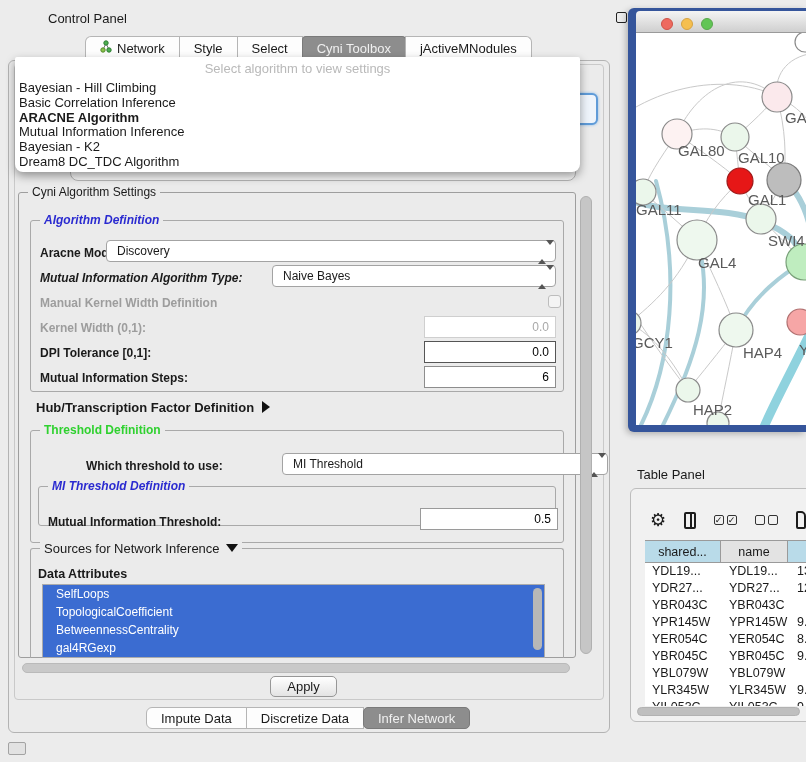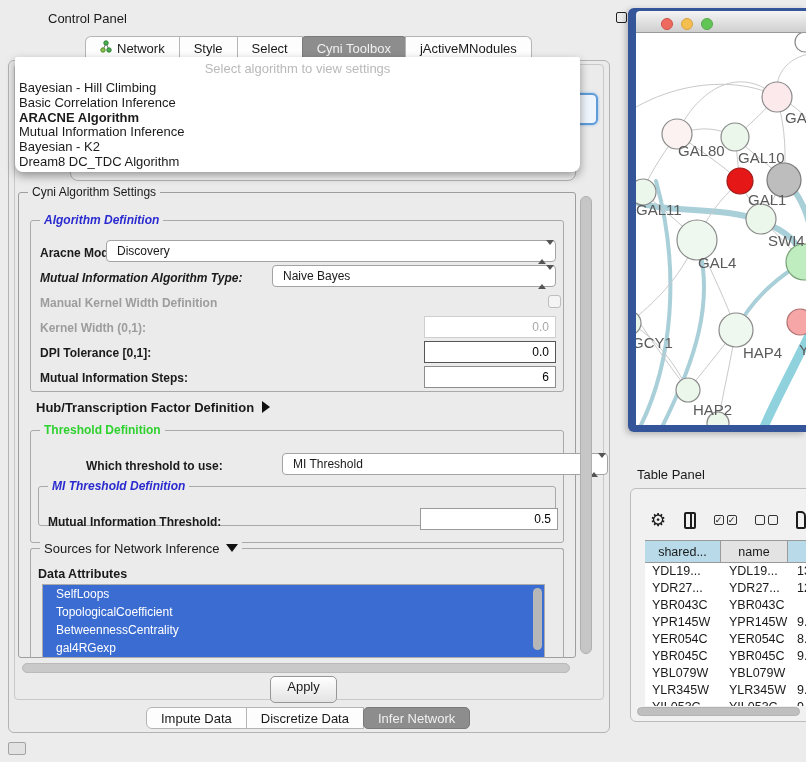--- a/index.html
+++ b/index.html
@@ -61,21 +61,21 @@
                border-left:8px solid #111; margin-left:8px; vertical-align:-1px; }
   .tri-down { display:inline-block; width:0; height:0; border-left:6px solid transparent; border-right:6px solid transparent;
               border-top:8px solid #111; margin-left:6px; vertical-align:1px; }
   
   #attr-list { left:42px; top:584px; width:503px; height:74px; background:#ffffff; border:1px solid #ababab; overflow:hidden; }
   .attr-item { height:18px; line-height:18px; background:#3b6cd1; color:#ffffff; font-size:12px; padding-left:13px; }
   #attr-vscroll { left:533px; top:588px; width:9px; height:62px; background:#b7b7b7; border-radius:5px; }
   #cp-vscroll { left:580px; top:196px; width:12px; height:458px; background:#c6c6c6; border-radius:6px; border:1px solid #b0b0b0; }
   #cp-hscroll { left:22px; top:663px; width:548px; height:10px; background:#c9c9c9; border-radius:5px; border:1px solid #bababa; }
   
-  #apply-btn { left:270px; top:676px; width:67px; height:27px; border:1px solid #979797; border-radius:5px;
+  #apply-btn { left:270px; top:676px; width:67px; height:21px; border:1px solid #979797; border-radius:5px;
                background:linear-gradient(#ffffff,#e3e3e3); font-size:13px; text-align:center; line-height:19px; }
   #bottom-tabs { left:147px; top:707px; height:22px; display:flex;align-items:flex-end; }
   .btab { height:22px; padding:0 14px; background:#fdfdfd; border:1px solid #b5b5b5; font-size:13px;
           display:flex; align-items:center; margin-left:-1px; }
   .btab.first { border-radius:6px 0 0 6px; }
   .btab.active { background:#8d8d8d; color:#f0f0f0; border-color:#7a7a7a; border-radius:5px; }
   #mini-icon { left:8px; top:742px; width:18px; height:13px; border:1.5px solid #a3a3a3; border-radius:2px; background:#e2e2e2; }
   
   #net-frame { left:628px; top:8px; width:178px; height:424px; background:#35559b; border-radius:6px 0 0 6px;
                box-shadow:-2px 2px 6px rgba(0,0,0,.25); }

